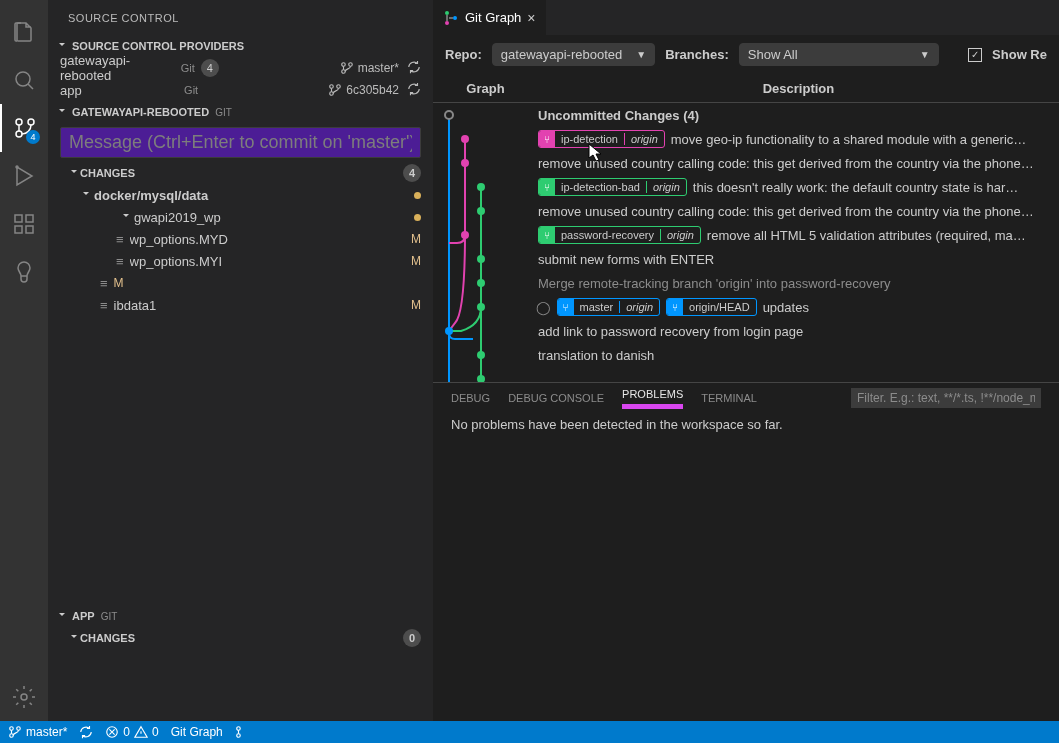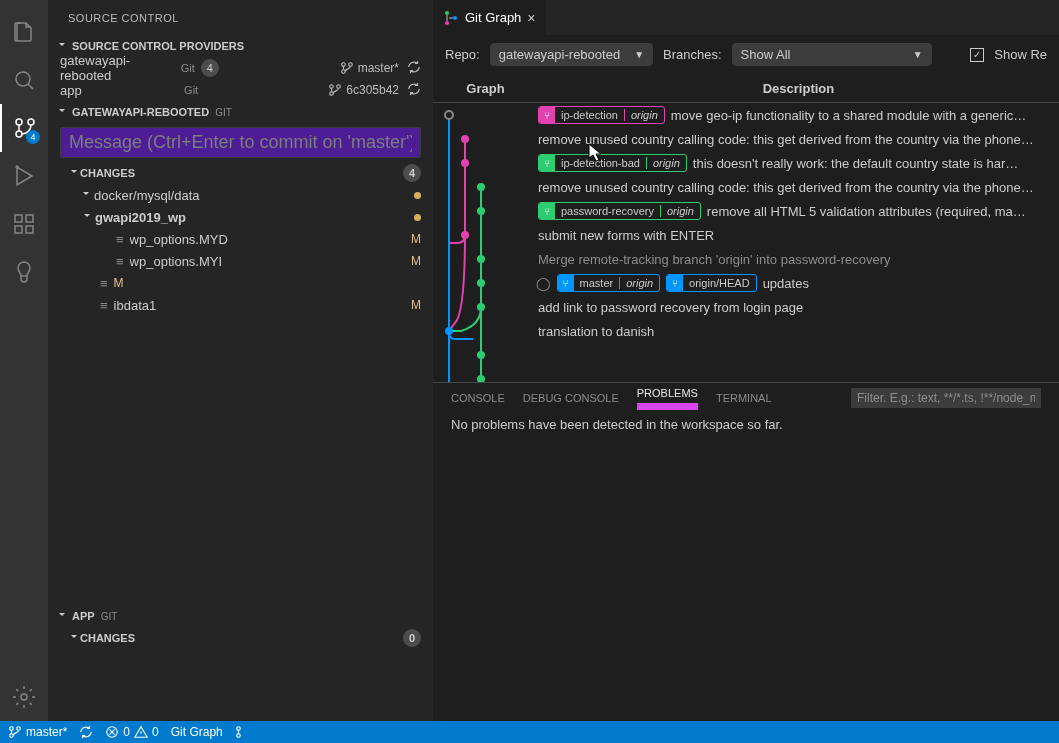--- a/index.html
+++ b/index.html
@@ -182,21 +182,21 @@
     .git-graph-icon { width: 16px; height: 16px; }
     .gg-toolbar {
       height: 40px;
       display: flex;
       align-items: center;
       gap: 10px;
       padding: 0 12px;
       font-size: 13px;
       border-bottom: 1px solid #1e1e1e;
     }
-    .gg-toolbar .label { font-weight: 400; }
+    .gg-toolbar .label { font-weight: 700; }
     .select {
       background: #3c3c3c;
       border: 1px solid #3c3c3c;
       color: #cccccc;
       padding: 3px 8px;
       border-radius: 4px;
       font-size: 13px;
       display: flex;
       align-items: center;
       gap: 14px;
@@ -268,21 +268,21 @@
     .panel-tabs {
       height: 30px;
       display: flex;
       align-items: center;
       gap: 18px;
       padding: 0 18px;
       font-size: 11px;
       color: #8c8c8c;
     }
     .panel-tab { cursor: pointer; }
-    .panel-tab.active { color: #e7e7e7; border-bottom: 7px solid #d946ef; padding-bottom: 4px; }
+    .panel-tab.active { color: #e7e7e7; border-bottom: 5px solid #d946ef; padding-bottom: 4px; }
     .panel-filter {
       margin-left: auto;
       background: #3c3c3c;
       border: none;
       color: #ccc;
       padding: 3px 6px;
       font-size: 12px;
       width: 190px;
     }
     .panel-filter::placeholder { color: #8c8c8c; }
@@ -431,28 +431,28 @@
     <div class="changes-header">
       <span class="chev"><svg viewBox="0 0 12 12" fill="currentColor">
             <path d="M3 4l3 3 3-3z"></path>
           </svg></span>
       <span>CHANGES</span>
       <span class="spacer"></span>
       <span class="pill">4</span>
     </div>
 
     <div id="repo1-tree">
-        <div class="tree-row" style="padding-left: 32px;">
+        <div class="tree-row" style="padding-left: 32px; font-weight: bold;">
           <span class="chev"><svg viewBox="0 0 12 12" fill="currentColor">
               <path d="M3 4l3 3 3-3z"></path>
             </svg></span>
           <span class="label">docker/mysql/data</span>
           <span class="status-dot"></span>
         </div>
-        <div class="tree-row" style="padding-left: 33px; font-weight: bold;">
+        <div class="tree-row" style="padding-left: 72px;">
           <span class="chev"><svg viewBox="0 0 12 12" fill="currentColor">
               <path d="M3 4l3 3 3-3z"></path>
             </svg></span>
           <span class="label">gwapi2019_wp</span>
           <span class="status-dot"></span>
         </div>
         <div class="tree-row" style="padding-left: 68px;">
           <span class="file-icon">≡</span>
           <span class="label">wp_options.MYD</span>
           <span class="status-m">M</span>
@@ -548,20 +548,23 @@
         <circle cx="48" cy="156" r="4" fill="#2ecc71"></circle>
         <circle cx="48" cy="180" r="4" fill="#2ecc71"></circle>
         <circle cx="48" cy="204" r="4" fill="#2ecc71"></circle>
         <circle cx="16" cy="228" r="4" fill="#0096ff"></circle>
         <circle cx="48" cy="252" r="4" fill="#2ecc71"></circle>
         <circle cx="48" cy="276" r="4" fill="#2ecc71"></circle>
         <circle cx="48" cy="300" r="4" fill="#2ecc71"></circle>
       </svg>
       <div class="gg-rows" id="gg-rows">
           <div class="gg-row">
+            <span class="desc-text" style="font-weight:700">Uncommitted Changes (4)</span>
+          </div>
+          <div class="gg-row">
             <span class="ref-tag ref-pink">
               <span class="ref-icon">⑂</span>
               <span class="ref-name">ip-detection</span>
               <span class="ref-origin">origin</span>
             </span>
             <span class="desc-text">move geo-ip functionality to a shared module with a generic…</span>
           </div>
           <div class="gg-row">
             <span class="desc-text">remove unused country calling code: this get derived from the country via the phone…</span>
           </div>
@@ -607,21 +610,21 @@
             <span class="desc-text">add link to password recovery from login page</span>
           </div>
           <div class="gg-row">
             <span class="desc-text">translation to danish</span>
           </div>
         </div>
     </div>
 
     <div class="panel">
       <div class="panel-tabs">
-        <span class="panel-tab">CONSOLE</span>
+        <span class="panel-tab">DEBUG</span>
         <span class="panel-tab">DEBUG CONSOLE</span>
         <span class="panel-tab active">PROBLEMS</span>
         <span class="panel-tab">TERMINAL</span>
         <input class="panel-filter" placeholder="Filter. E.g.: text, **/*.ts, !**/node_m" style="">
       </div>
       <div class="panel-content">No problems have been detected in the workspace so far.</div>
     </div>
 
     <div class="bottom-empty"></div>
   </div>

